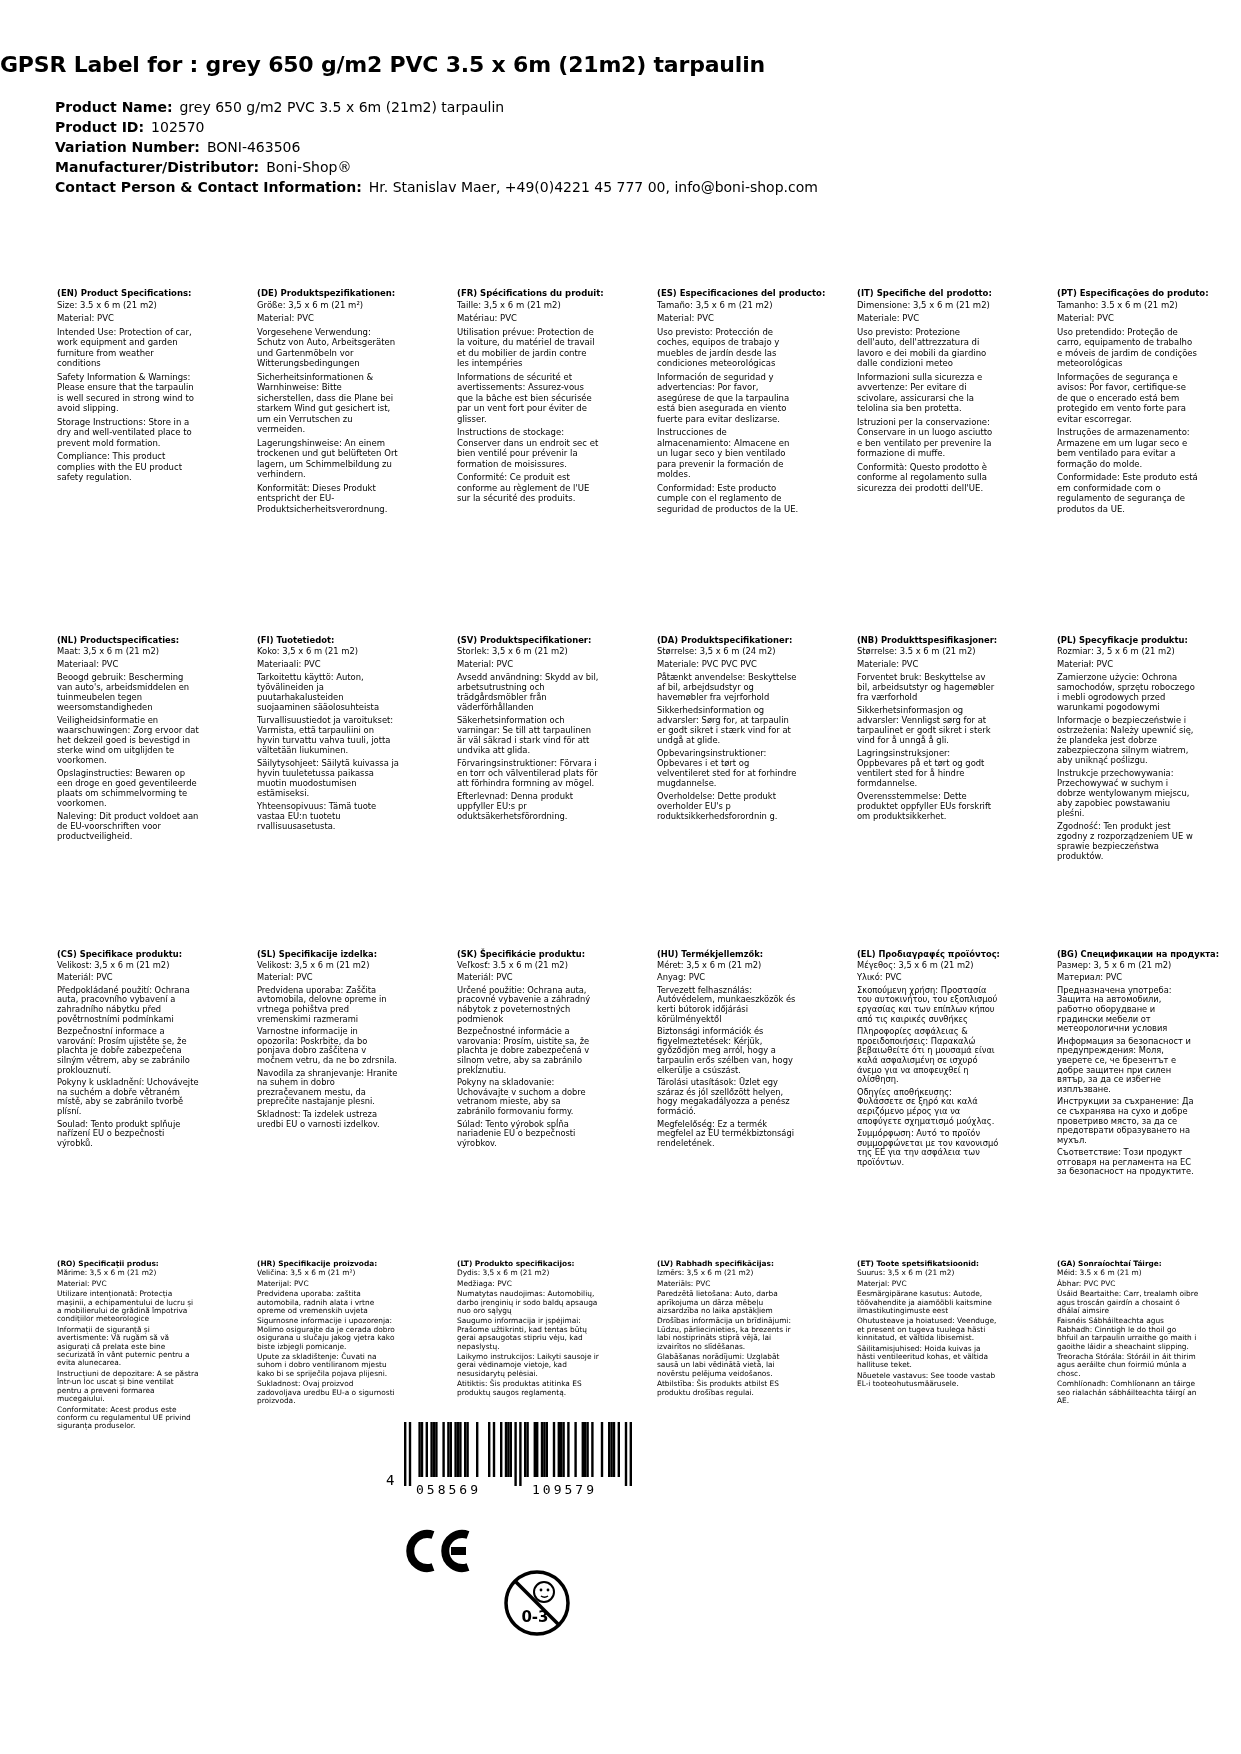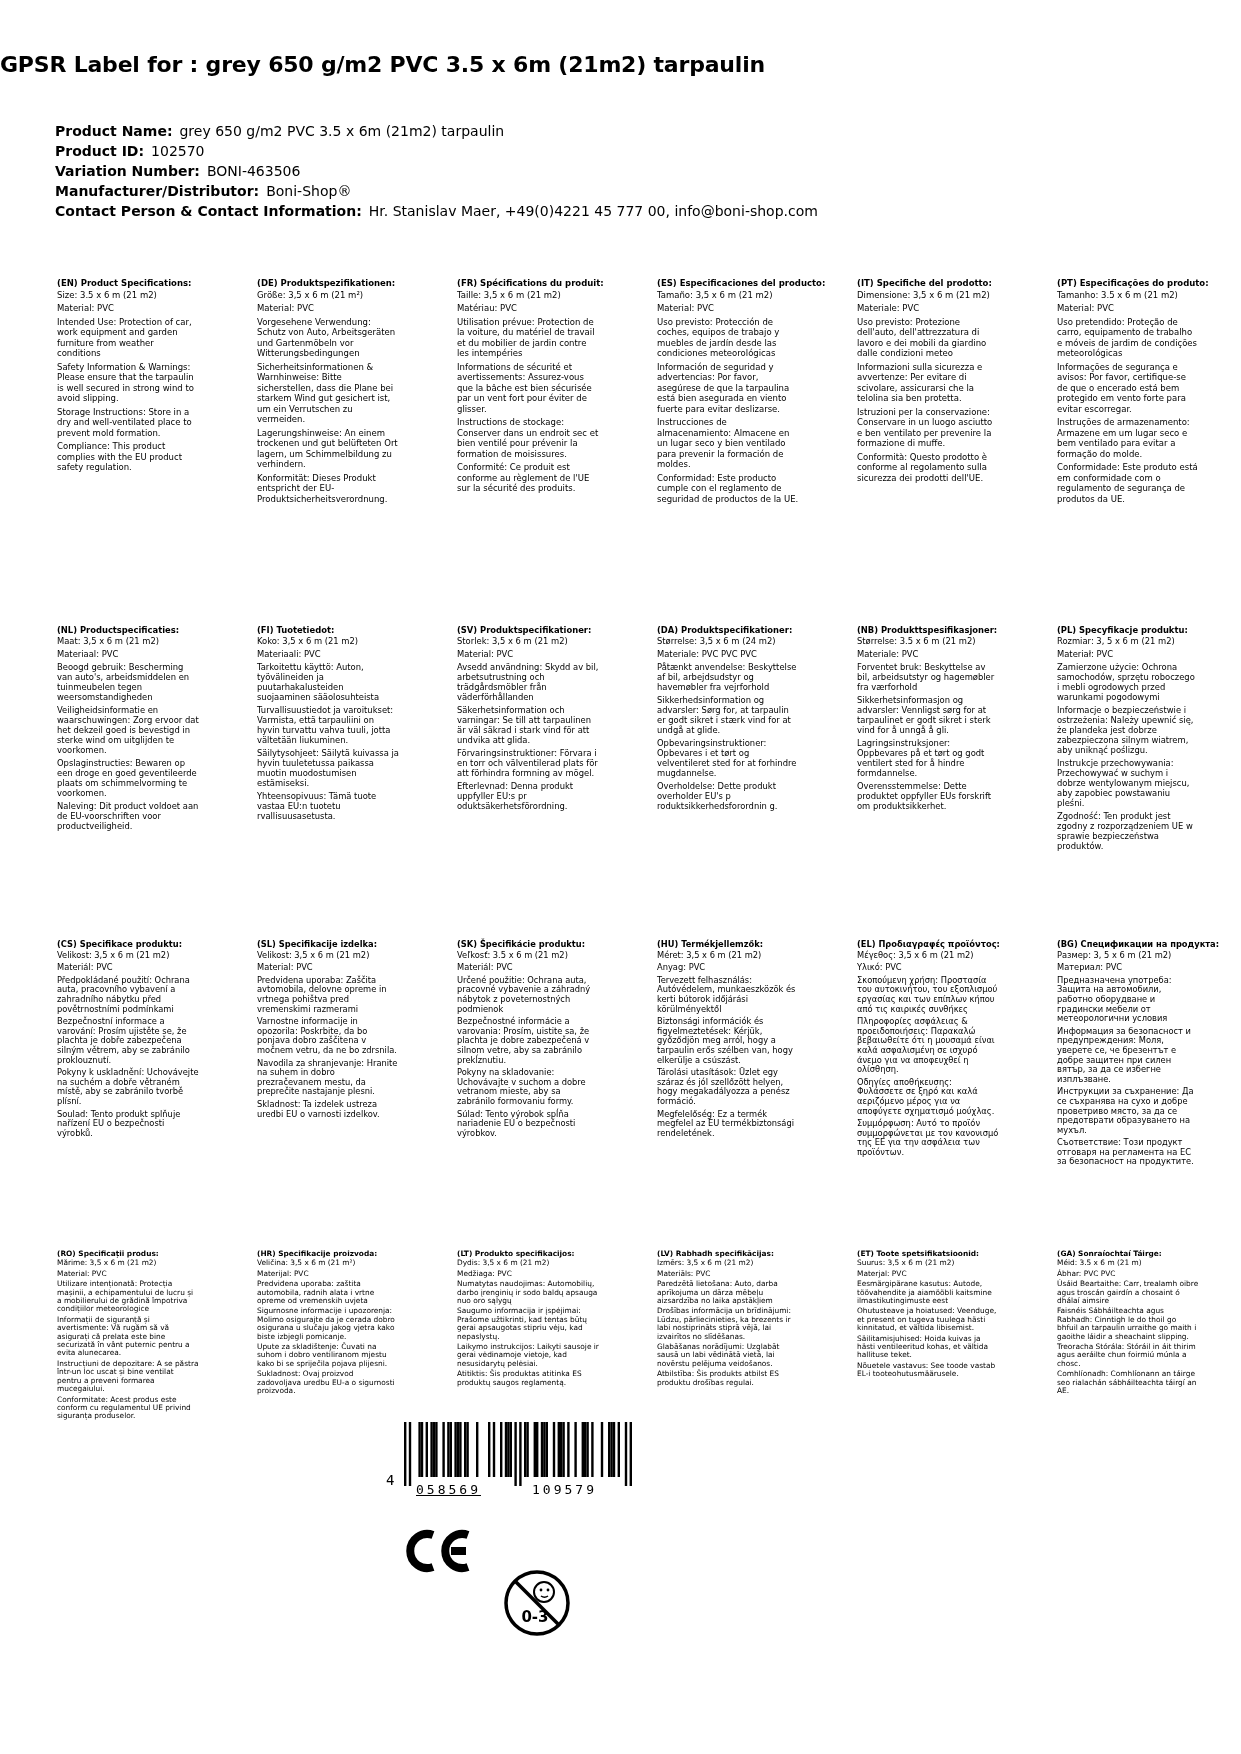--- a/index.html
+++ b/index.html
@@ -5,45 +5,45 @@
   html,body{margin:0;padding:0;background:#fff;}
   body{
     width:1241px;height:1754px;position:relative;
     font-family:"DejaVu Sans","Liberation Sans",sans-serif;
     color:#000;-webkit-font-smoothing:antialiased;
   }
   .title{
     margin-top:52px;font-size:22px;font-weight:bold;
     letter-spacing:-0.2px;
   }
-  .product-info{margin:44px 0 0 55px;}
+  .product-info{margin:20px 0 0 55px;}
   .pi-row{font-size:14px;line-height:20px;}
   .pi-label{font-weight:bold;margin-right:7px;}
   .pi-value{font-weight:normal;}
   #blocks{position:absolute;left:57px;top:278px;width:1200px;}
   .lang-row{display:grid;grid-template-columns:repeat(6,200px);align-items:start;}
   .lang-row.r1{height:347px;font-size:8.5px;line-height:10.5px;}
   .lang-row.r2{height:315px;font-size:8.4px;line-height:10px;}
   .lang-row.r3{height:310px;font-size:8.3px;line-height:9.6px;}
   .lang-row.r4{font-size:7.4px;line-height:8.4px;}
   .block{width:142px;}
-  .block-heading{font-weight:bold;white-space:nowrap;margin:0 0 1px 0;}
+  .block-heading{font-weight:bold;white-space:nowrap;margin:10px 0 1px 0;}
   .block p{margin:0 0 3px 0;}
   .lang-row.r4 .block p{margin:0 0 2px 0;}
   
   .barcode-wrap{position:absolute;left:392px;top:1422px;width:260px;}
   .bars{position:relative;margin-left:12px;width:228px;height:64px;}
   .bars svg{display:block;}
   .bc-left-digit{
     position:absolute;left:-18px;bottom:-2px;
     font-family:"DejaVu Sans Mono","Liberation Mono",monospace;font-size:14px;
   }
   .bc-digits{position:relative;height:16px;margin-left:12px;width:228px;
     font-family:"DejaVu Sans Mono","Liberation Mono",monospace;font-size:13px;letter-spacing:3px;}
-  .bc-g1{position:absolute;left:12px;top:-4px;text-decoration:underline;}
+  .bc-g1{position:absolute;left:12px;top:-4px;}
   .bc-g2{position:absolute;left:128px;top:-4px;}
   .symbol-row{display:flex;align-items:flex-start;margin-top:14px;margin-left:14px;flex-direction:column;}
   .ce{margin-top:12px;}
   .age{margin-left:96px;margin-top:-6px;}
 </style>
 </head>
 <body>
 
 <div class="title">GPSR Label for : grey 650 g/m2 PVC 3.5 x 6m (21m2) tarpaulin</div>
 

